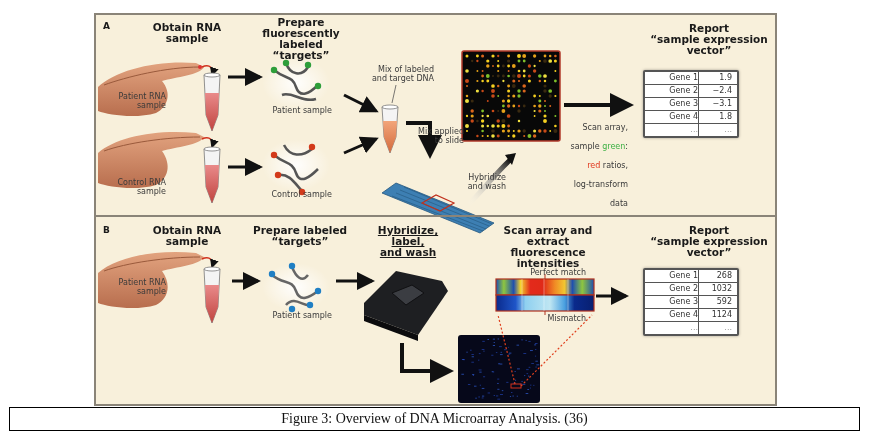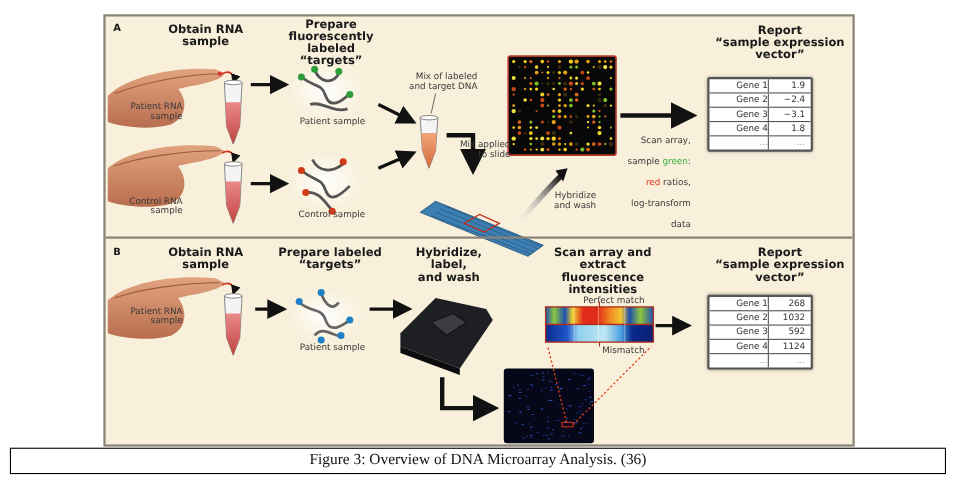--- a/index.html
+++ b/index.html
@@ -471,21 +471,21 @@
   <div class="small-label" style="left:10px; top:77px; width:60px;">Patient RNA
 sample</div>
   <div class="small-label" style="left:10px; top:163px; width:60px;">Control RNA
 sample</div>
   <div class="small-label" style="left:164px; top:91px; width:72px;">Patient sample</div>
   <div class="small-label" style="left:164px; top:175px; width:72px;">Control sample</div>
   <div class="small-label" style="left:270px; top:50px; width:68px;">Mix of labeled
 and target DNA</div>
   <div class="small-label" style="left:312px; top:112px; width:56px;">Mix applied
 to slide</div>
-  <div class="small-label" style="left:396px; top:158px; width:50px;">Hybridize
+  <div class="small-label" style="left:360px; top:158px; width:50px;">Hybridize
 and wash</div>
 
   <div class="small-label" style="left:466px; top:98px; width:66px; line-height:9.5px;">
     <span>Scan array,</span><br>
     <span>sample </span><span class="green">green</span><span>:</span><br>
     <span class="red">red</span><span> ratios,</span><br>
     <span>log-transform</span><br>
     <span>data</span>
   </div>
 
@@ -512,21 +512,21 @@
       </div>
   </div>
 
   <div class="divider"></div>
 
   <div class="panel-letter" style="left:7px; top:210px;">B</div>
   <div class="step-title" style="left:46px; top:210px; width:90px;">Obtain RNA
 sample</div>
   <div class="step-title" style="left:156px; top:210px; width:96px;">Prepare labeled
 “targets”</div>
-  <div class="step-title" style="left:264px; top:210px; width:96px;">Hybridize, label,
+  <div class="step-title" style="left:264px; top:210px; width:96px;text-decoration:underline;">Hybridize, label,
 and wash</div>
   <div class="step-title" style="left:386px; top:210px; width:132px;">Scan array and extract
 fluorescence intensities</div>
   <div class="step-title" style="left:548px; top:210px; width:130px;">Report
 “sample expression vector”</div>
 
   <div class="small-label" style="left:10px; top:263px; width:60px;">Patient RNA
 sample</div>
   <div class="small-label" style="left:164px; top:296px; width:72px;">Patient sample</div>
   <div class="small-label" style="left:410px; top:253px; width:80px;">Perfect match</div>

